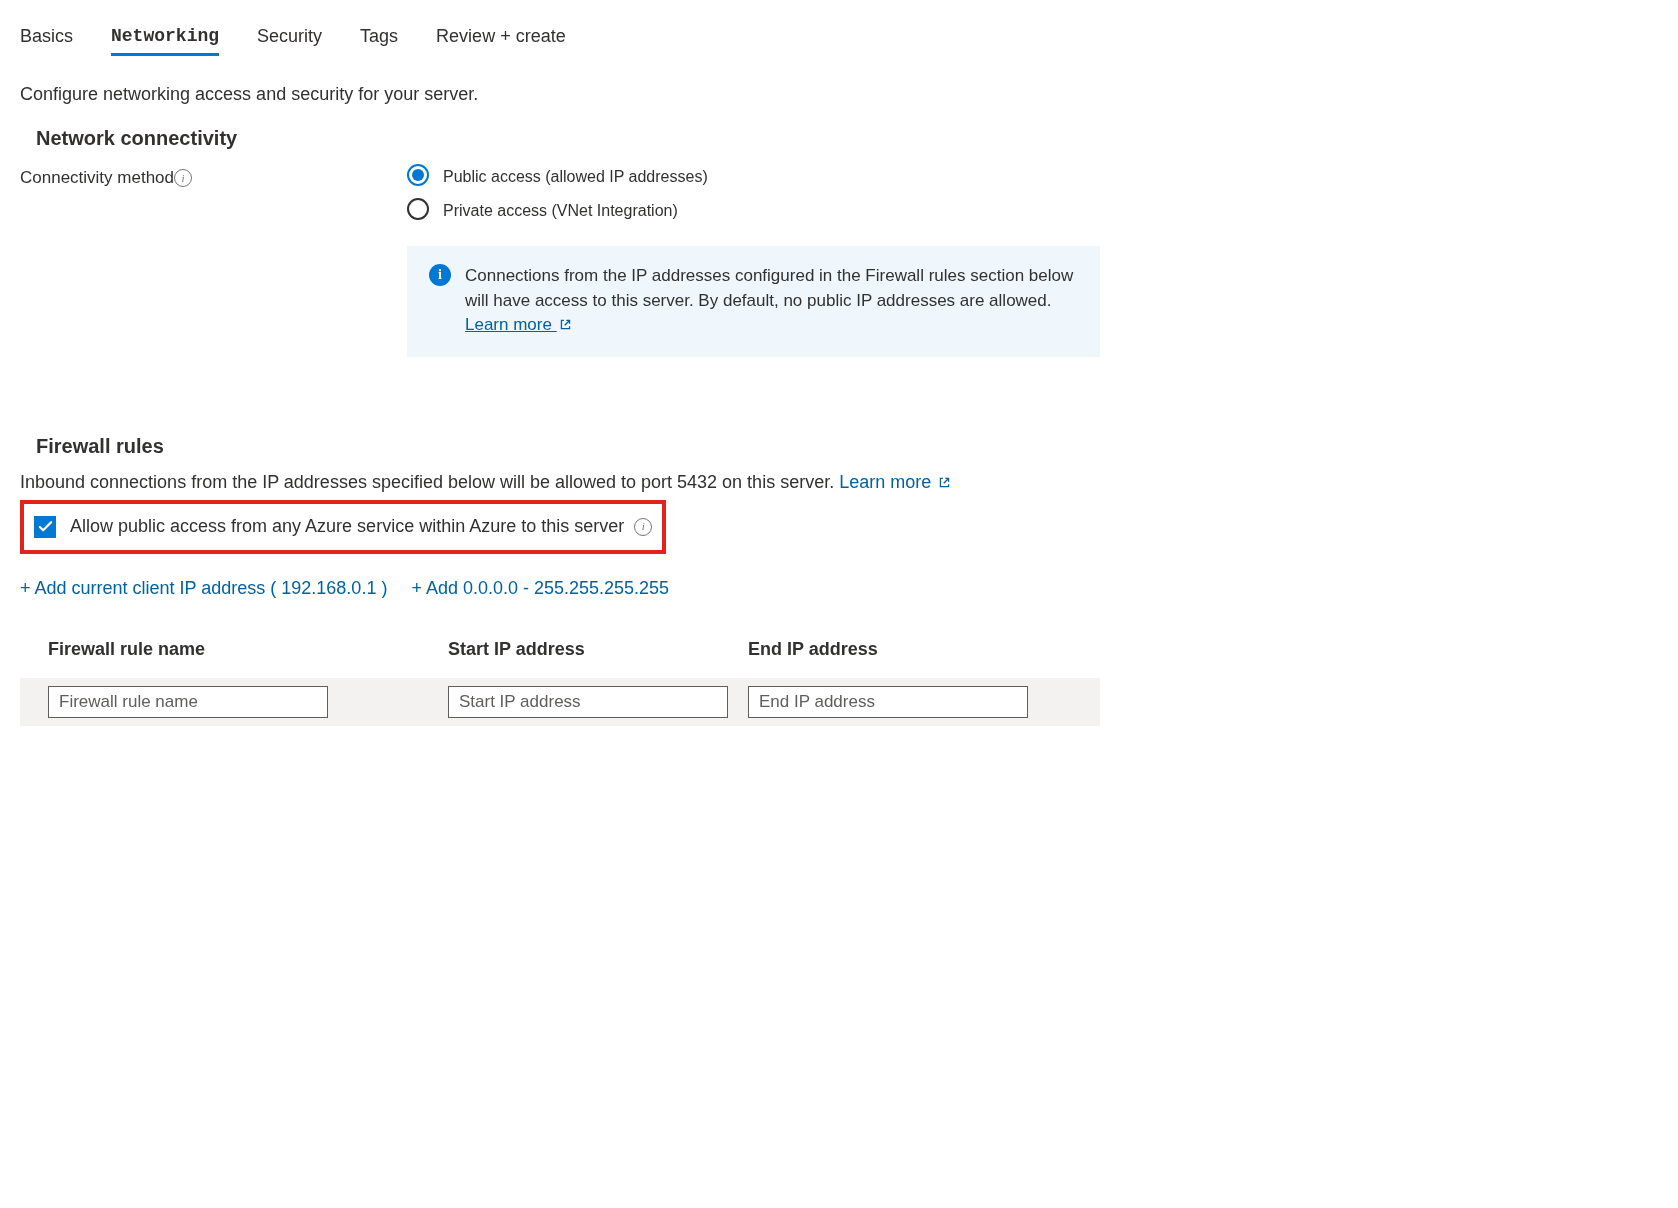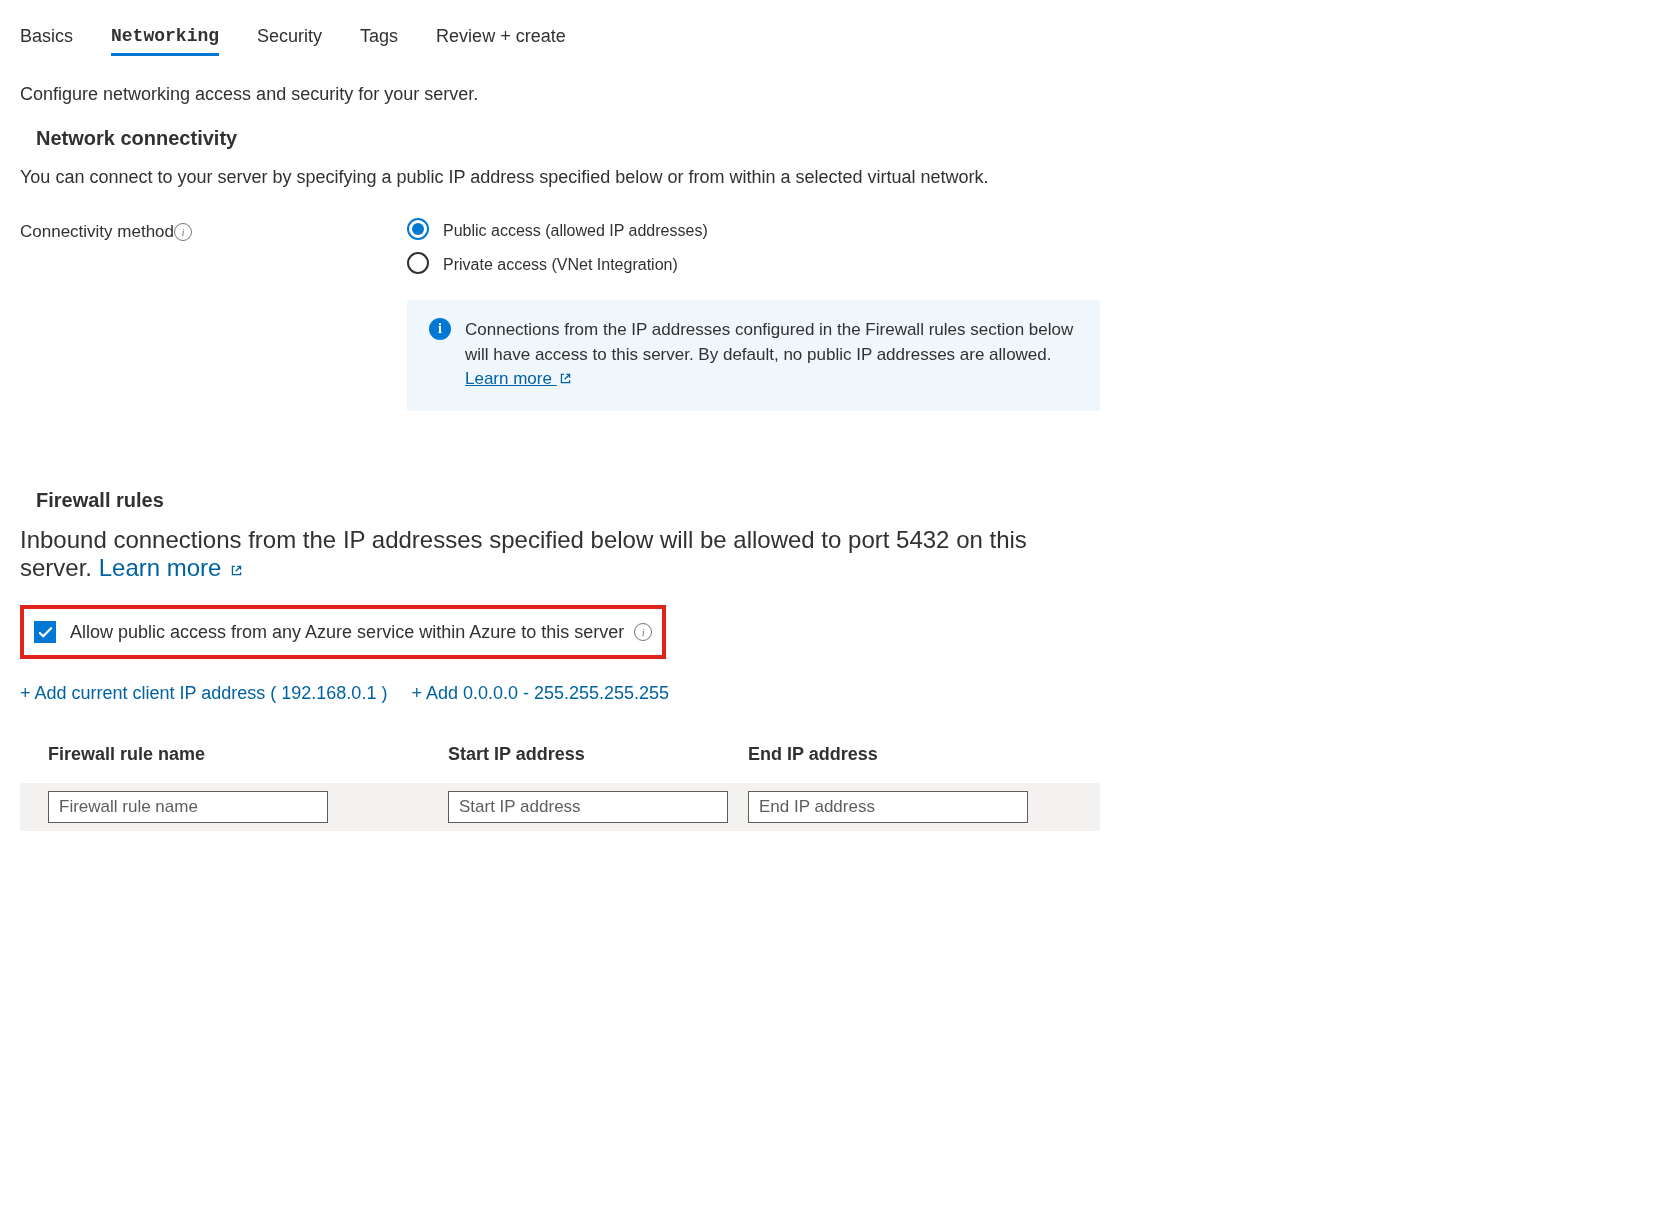--- a/index.html
+++ b/index.html
@@ -103,21 +103,21 @@
   .info-box a { color: #0062a3; text-decoration: underline; }
 
   .ext-link-icon {
     display: inline-block;
     vertical-align: -1px;
     margin-left: 2px;
   }
 
   
   .firewall-block { margin-top: 78px; }
-  .fw-text { font-size: 24px; margin-bottom: 22px; }
+  .fw-text { font-size: 18px; margin-bottom: 6px; }
   .fw-text a { color: #0062a3; text-decoration: none; }
 
   .highlight-box {
     border: 4px solid #e2231a;
     padding: 12px 10px;
     display: inline-flex;
     align-items: center;
     gap: 14px;
     margin-bottom: 24px;
   }
@@ -168,21 +168,20 @@
     <div class="tab">Basics</div>
     <div class="tab active">Networking</div>
     <div class="tab">Security</div>
     <div class="tab">Tags</div>
     <div class="tab">Review + create</div>
   </div>
 
   <div class="intro">Configure networking access and security for your server.</div>
 
   <h2 class="section">Network connectivity</h2>
-  <div class="section-text">You can connect to your server by specifying a public IP address specified below or from within a selected virtual network.</div>
 
   <div class="form-row">
     <div class="form-label-col">
       <span>Connectivity method</span>
       <span class="info-icon">i</span>
     </div>
     <div class="form-control-col">
       <div class="radio-group">
         <div class="radio-option">
           <span class="radio-circle selected">

